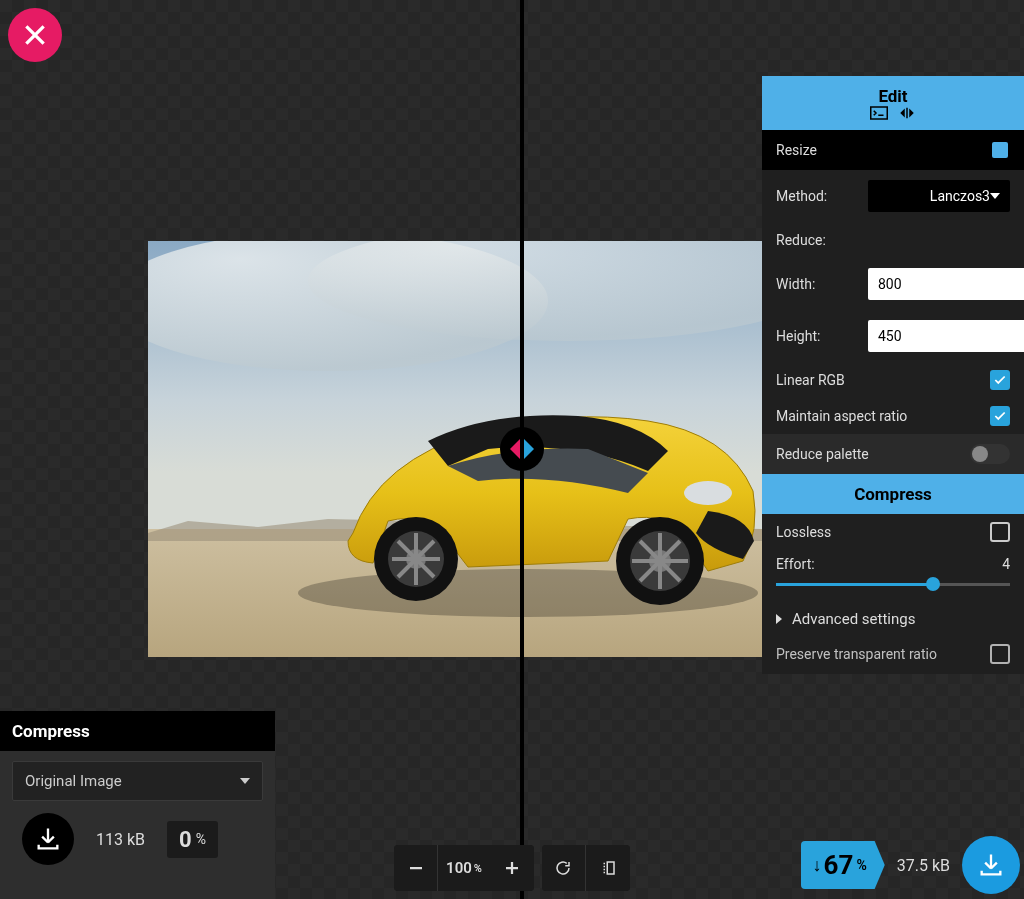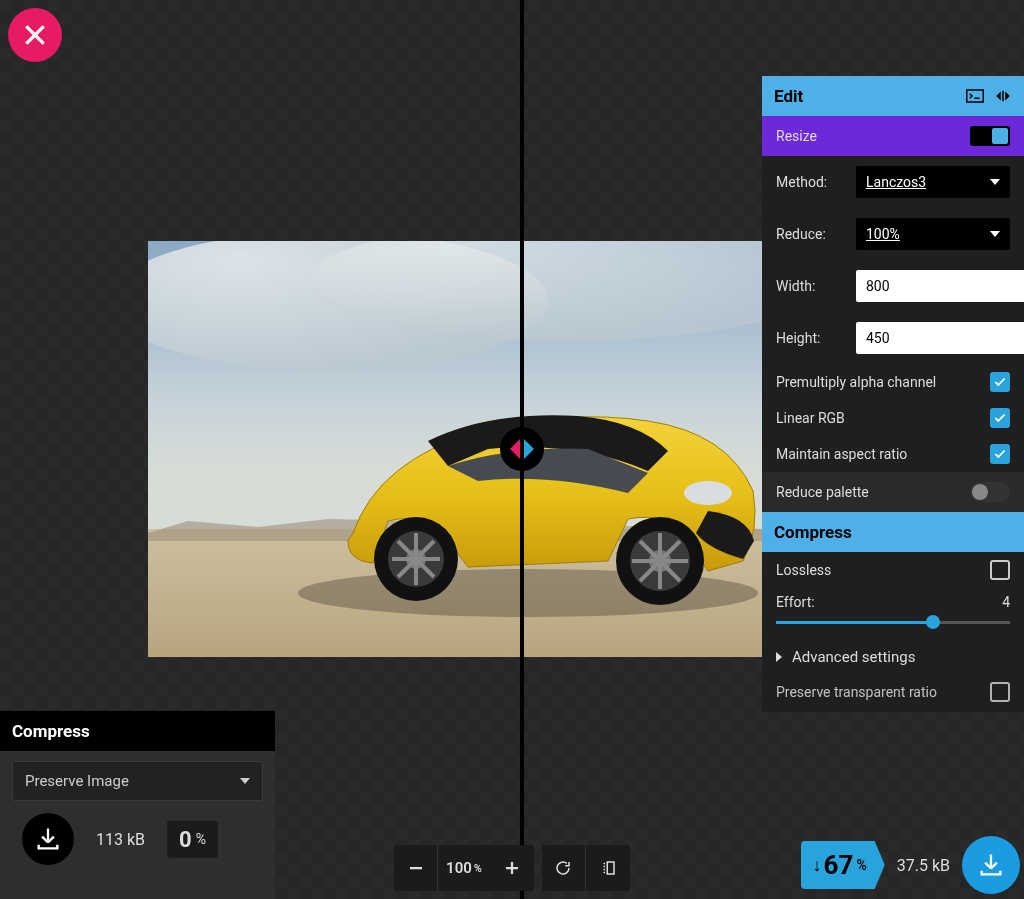--- a/index.html
+++ b/index.html
@@ -36,33 +36,33 @@
 .pct-box .unit{font-size:14px;font-weight:400;}
 
 .bottom-bar { position:absolute; bottom:8px; left:0; right:0; display:flex; justify-content:center; gap:8px; z-index:10;}
 .tool-grp { display:flex; background:#1b1b1b; border-radius:4px; overflow:hidden;}
 .tool-btn { width:44px; height:46px; display:flex; align-items:center; justify-content:center; color:#ddd; background:#1b1b1b; border-right:1px solid #333;}
 .tool-btn:last-child{border-right:none;}
 .zoom-txt { padding:0 8px; display:flex; align-items:center; font-size:15px; font-weight:600;text-align:center;}
 .zoom-txt .unit{font-size:11px; margin-left:2px;}
 
 .right-panel { position:absolute; right:0; top:76px; width:262px; background:#1f1f1f; z-index:15; }
-.section-head { background:#4fb0e8; color:#000; font-weight:700; font-size:17px; padding:10px 12px; display:flex; align-items:center; justify-content:space-between;}
+.section-head { background:#4fb0e8; color:#000; font-weight:700; font-size:17px; padding:10px 12px; display:flex; align-items:center; justify-content:space-between;flex-direction:column;}
 .section-head .icons { display:flex; gap:10px;}
 .section-body { font-size:14px; }
 .row { display:flex; align-items:center; justify-content:space-between; padding:10px 14px;}
-.row-toggle { background:#6d28d9;}
+.row-toggle { background:#000000;}
 .toggle { width:40px; height:20px; border-radius:3px; background:#000; position:relative; display:flex; align-items:center;}
 .toggle.on { justify-content:flex-end; }
 .toggle .knob { width:16px; height:16px; background:#4fb0e8; margin:2px; border-radius:2px;}
 .toggle.off .knob{ background:#888; }
 .toggle.off { justify-content:flex-start; background:#333;}
-.ctrl-row { display:flex; align-items:center; justify-content:space-between; padding:10px 14px; gap:10px; }
+.ctrl-row { display:flex; align-items:center; justify-content:space-between; padding:10px 14px; gap:22px; }
 .ctrl-row label { flex:0 0 70px; }
-.dd { flex:1; background:#000; color:#fff; border:none; padding:8px 10px; font-size:14px; display:flex; justify-content:space-between; align-items:center; border-radius:2px;text-decoration:underline;}
+.dd { flex:1; background:#000; color:#fff; border:none; padding:8px 10px; font-size:14px; display:flex; justify-content:flex-end; align-items:center; border-radius:2px;}
 .num-input { flex:1; background:#fff; color:#000; border:none; padding:8px 10px; font-size:14px; border-radius:2px;}
 .chk-row { display:flex; align-items:center; justify-content:space-between; padding:8px 14px;}
 .chk { width:20px; height:20px; background:#29a3dc; border-radius:3px; display:flex; align-items:center; justify-content:center;}
 .chk svg{width:14px;height:14px;stroke:#fff;stroke-width:3;fill:none;}
 .chk.empty{background:transparent;border:2px solid #ccc;}
 .format-dd { margin:12px 14px; background:#333; padding:10px 12px; display:flex; justify-content:space-between; align-items:center; border-radius:3px;}
 .slider-row { padding:6px 14px 4px;}
 .slider-lbl { display:flex; justify-content:space-between; font-size:14px; margin-bottom:4px;}
 .range { position:relative; height:16px; display:flex; align-items:center;}
 .range-track { height:3px; width:100%; background:#555; position:relative;}
@@ -153,21 +153,21 @@
         <line x1="492" y1="300" x2="532" y2="340"></line>
         <line x1="532" y1="300" x2="492" y2="340"></line>
       </g>
   </svg>
 </div>
 
 <div class="left-panel">
   <div class="left-header">Compress</div>
   <div class="left-body">
     <div class="select-like">
-      <span>Preserve Image</span>
+      <span>Original Image</span>
       <span class="chev-down"></span>
     </div>
     <div class="left-foot">
       <div class="dl-btn">
         <svg viewBox="0 0 24 24">
             <path d="M12 3v12m0 0l-5-5m5 5l5-5M4 17v3h16v-3"></path>
           </svg>
       </div>
       <span class="size-txt">113 kB</span>
       <div class="pct-box">
@@ -237,40 +237,28 @@
     </div>
     <div class="ctrl-row">
       <label>Method:</label>
       <div class="dd">
         <span>Lanczos3</span>
         <span class="chev-down"></span>
       </div>
     </div>
     <div class="ctrl-row">
       <label>Reduce:</label>
-      <div class="dd">
-        <span>100%</span>
-        <span class="chev-down"></span>
-      </div>
     </div>
     <div class="ctrl-row">
       <label>Width:</label>
       <input class="num-input" type="number" value="800" style="">
     </div>
     <div class="ctrl-row">
       <label>Height:</label>
       <input class="num-input" type="number" value="450" style="">
-    </div>
-    <div class="chk-row">
-      <span>Premultiply alpha channel</span>
-      <div class="chk">
-          <svg viewBox="0 0 24 24">
-            <path d="M4 12l5 5L20 6"></path>
-          </svg>
-        </div>
     </div>
     <div class="chk-row">
       <span>Linear RGB</span>
       <div class="chk">
           <svg viewBox="0 0 24 24">
             <path d="M4 12l5 5L20 6"></path>
           </svg>
         </div>
     </div>
     <div class="chk-row">

